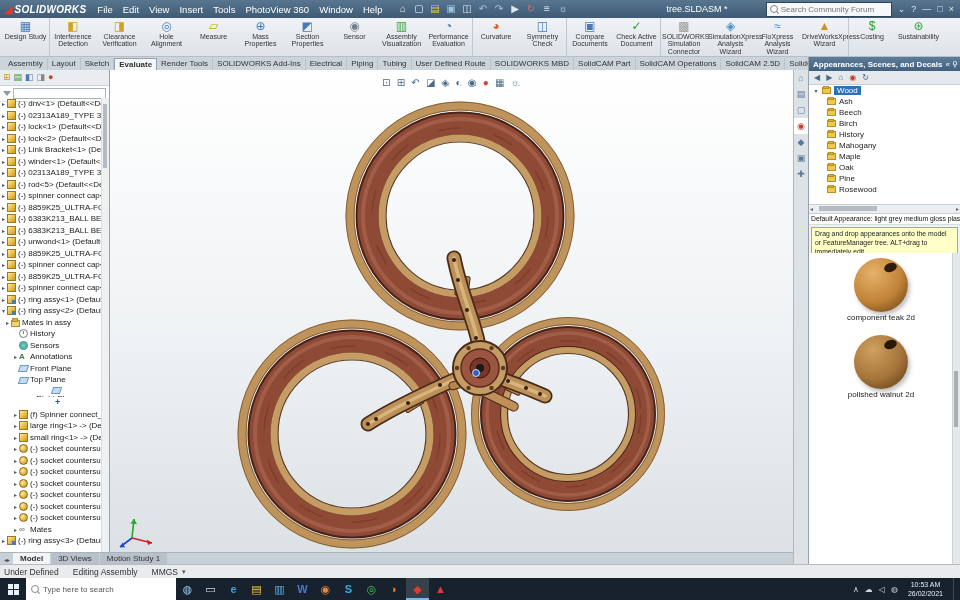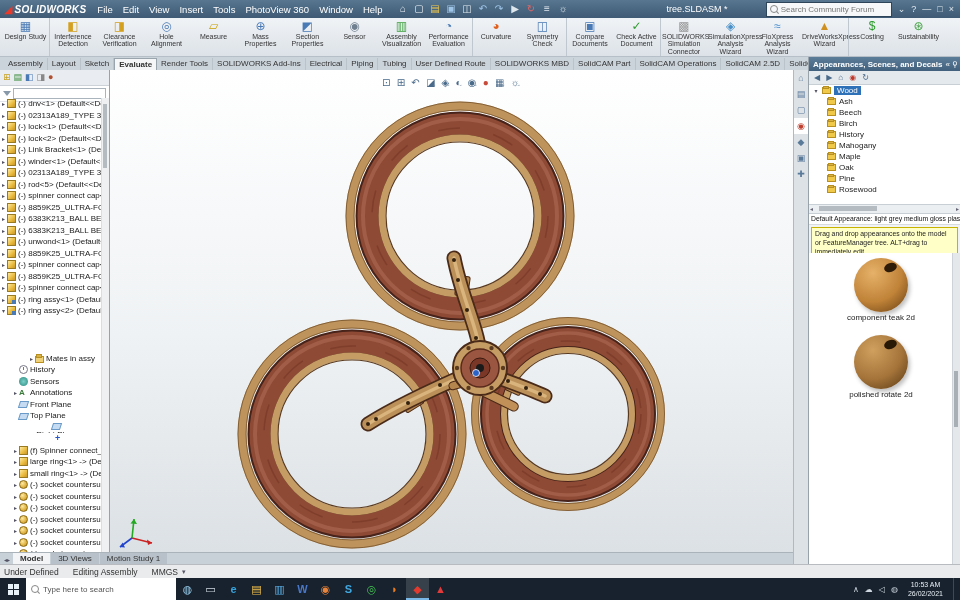--- a/index.html
+++ b/index.html
@@ -424,21 +424,21 @@
       <div class="trow">
         <span class="arr arrow-r"></span>
         <span class="ti icon-assy"></span>
         <span class="tlabel">(-) ring assy&lt;1&gt; (Default&lt;Disp...</span>
       </div>
       <div class="trow">
         <span class="arr arrow-d"></span>
         <span class="ti icon-assy"></span>
         <span class="tlabel">(-) ring assy&lt;2&gt; (Default&lt;Disp...</span>
       </div>
-      <div class="trow" style="padding-left: 28px; margin-top: 36px;">
+      <div class="trow" style="padding-left: 4px;">
         <span class="arr arrow-r"></span>
         <span class="ti icon-folder"></span>
         <span class="tlabel">Mates in assy</span>
       </div>
       <div class="trow" style="padding-left: 12px;">
         <span class="arr arrow-n"></span>
         <span class="ti icon-hist"></span>
         <span class="tlabel">History</span>
       </div>
       <div class="trow" style="padding-left: 12px;">
@@ -757,21 +757,21 @@
       <div class="thumb">
         <div class="sphere" style="background: radial-gradient(circle at 35% 28%, rgb(230, 177, 105), rgb(192, 131, 56) 55%, rgb(107, 65, 20) 96%);">
           <div class="hole" style="background: rgb(46, 28, 8);"></div>
         </div>
         <div class="tlbl">component teak 2d</div>
       </div>
       <div class="thumb">
         <div class="sphere" style="background: radial-gradient(circle at 35% 28%, rgb(207, 160, 94), rgb(165, 116, 58) 55%, rgb(92, 60, 22) 96%);">
           <div class="hole" style="background: rgb(40, 24, 6);"></div>
         </div>
-        <div class="tlbl">polished rotate 2d</div>
+        <div class="tlbl">polished walnut 2d</div>
       </div>
     </div>
   <div class="tp-vscroll">
       <div class="tp-vthumb"></div>
     </div>
 </div>
 
 <div class="abs doc-tabs">
   <span class="dnav">◂▸</span>
   <span style="display:flex;gap:1px">

